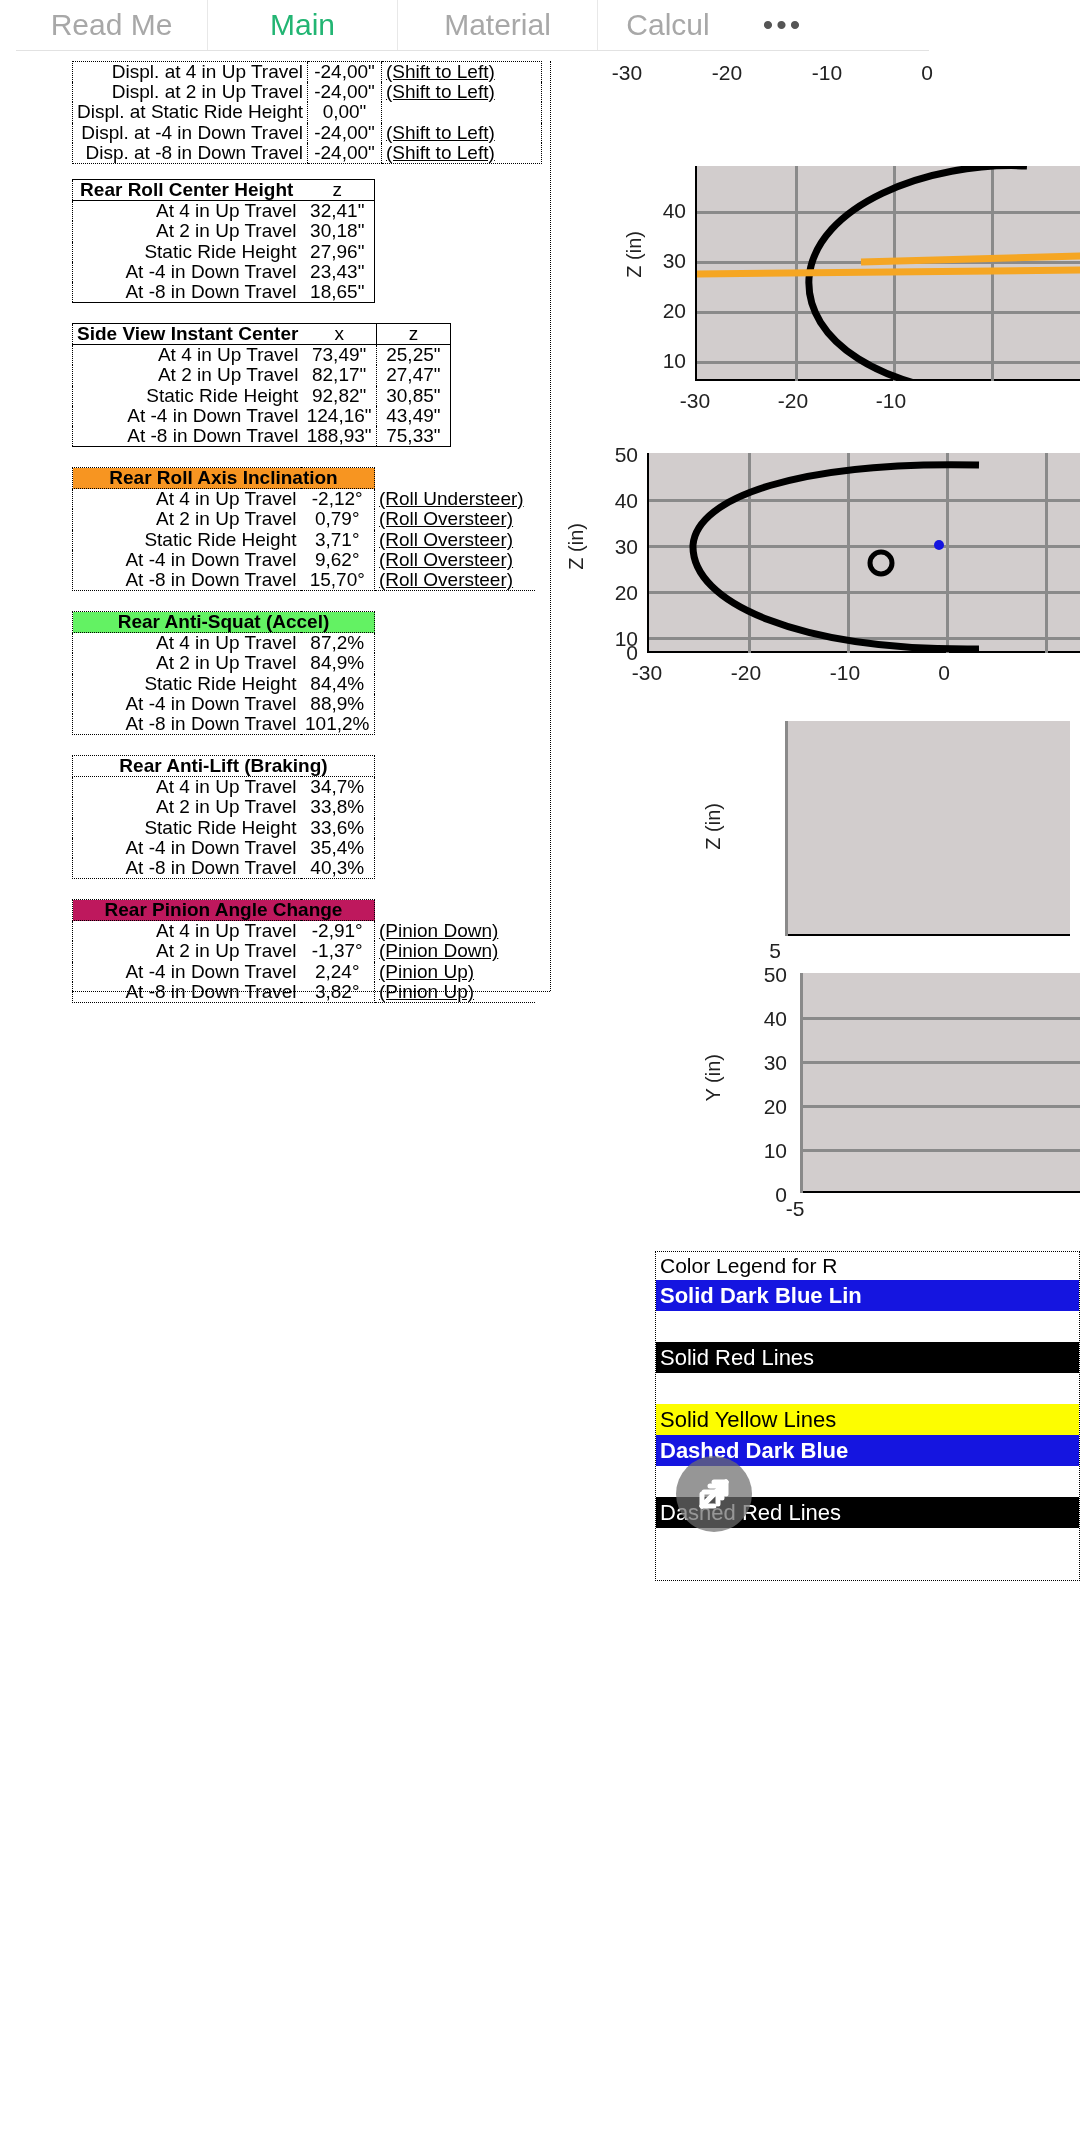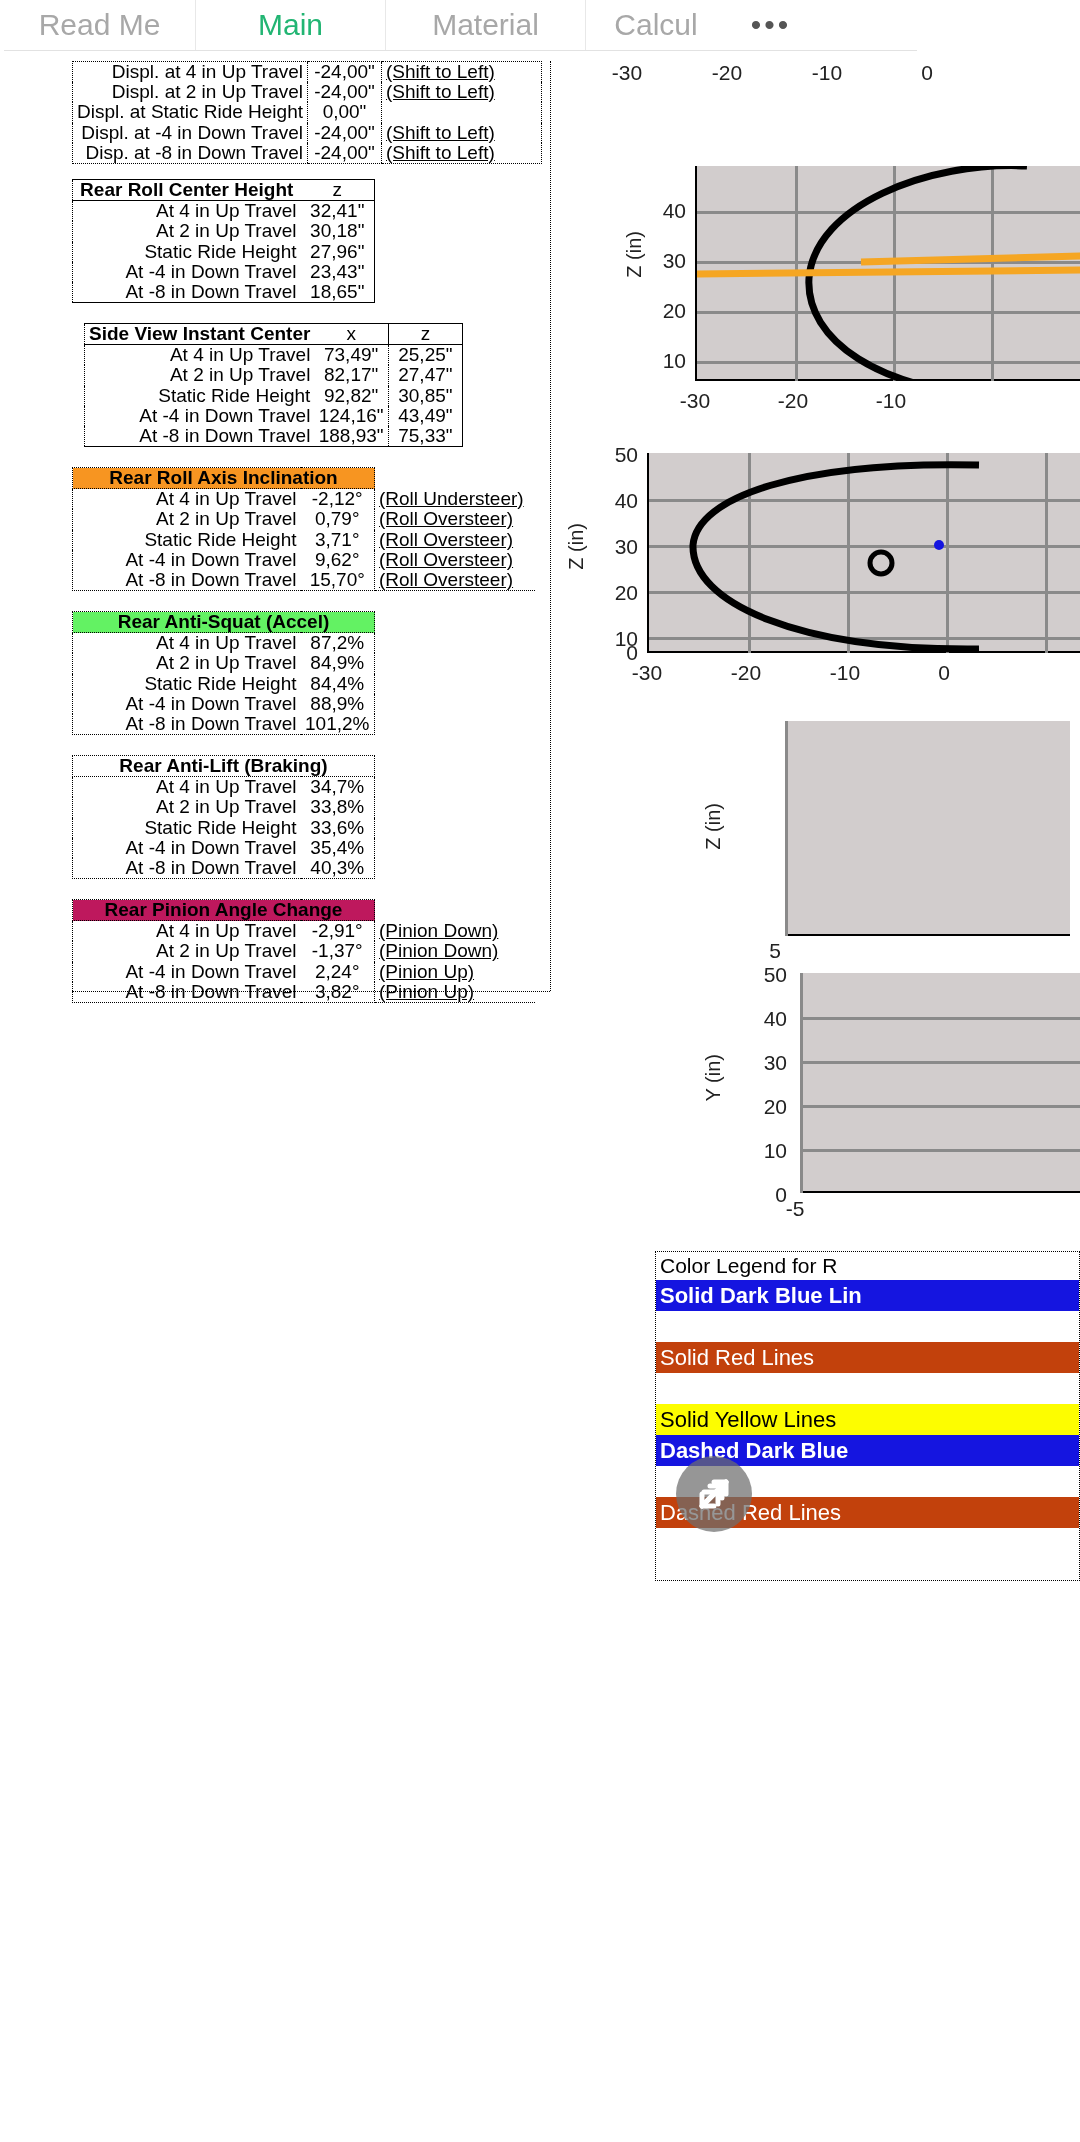--- a/index.html
+++ b/index.html
@@ -6,21 +6,21 @@
   html, body {
     width: 1080px; height: 2142px;
     background: #ffffff;
     font-family: "Liberation Sans", sans-serif;
     overflow: hidden;
   }
   #root { position: relative; width: 1080px; height: 2142px; }
 
   
   .tabbar {
-    position: absolute; top: 0; left: 4px;
+    position: absolute; top: 0; left: 16px;
     width: 913px; height: 51px;
     background: #ffffff;
     border-bottom: 1px solid #e2e2e2;
     display: flex; align-items: stretch;
   }
   .tab {
     display: flex; align-items: center; justify-content: center;
     font-size: 30px; color: #a8a8a8;
     border-right: 1px solid #e8e8e8;
     padding: 0 18px; white-space: nowrap;
@@ -95,21 +95,21 @@
     border: 1px dotted #000;
     background: #ffffff;
     overflow: hidden;
   }
   .legend-title { font-size: 21px; padding: 2px 4px; white-space: nowrap; }
   .legend-row {
     font-size: 22px; padding: 2px 4px; white-space: nowrap;
     line-height: 27px; height: 31px;
   }
   .lg-blue   { background: #1515e0; color: #ffffff; font-weight: bold; }
-  .lg-red    { background: #c2410c; color: #ffffff; }
+  .lg-red    { background: #000000; color: #ffffff; }
   .lg-yellow { background: #fdfd00; color: #000000; }
   .legend-gap { height: 31px; }
 
   
   .resize-fab {
     position: absolute;
     width: 76px; height: 76px; border-radius: 50%;
     background: rgba(110,110,110,0.72);
   }
   .resize-fab svg { display: block; }
@@ -195,21 +195,21 @@
           <td class="val solR">23,43"</td>
         </tr>
         <tr>
           <td class="lbl dotL solB">At -8 in Down Travel</td>
           <td class="val solR solB">18,65"</td>
         </tr>
       </tbody>
         </table>
     </div>
 
-    <div class="block" style="left:84px; top:272px;">
+    <div class="block" style="left:72px; top:272px;">
       <table class="grid">
         <tbody>
             <tr>
           <td class="hdr dotL solT solB">Side View Instant Center</td>
           <td class="colh solT solB solR">x</td>
           <td class="colh solT solB solR">z</td>
         </tr>
         <tr>
           <td class="lbl dotL">At 4 in Up Travel</td>
           <td class="val dotR">73,49"</td>

